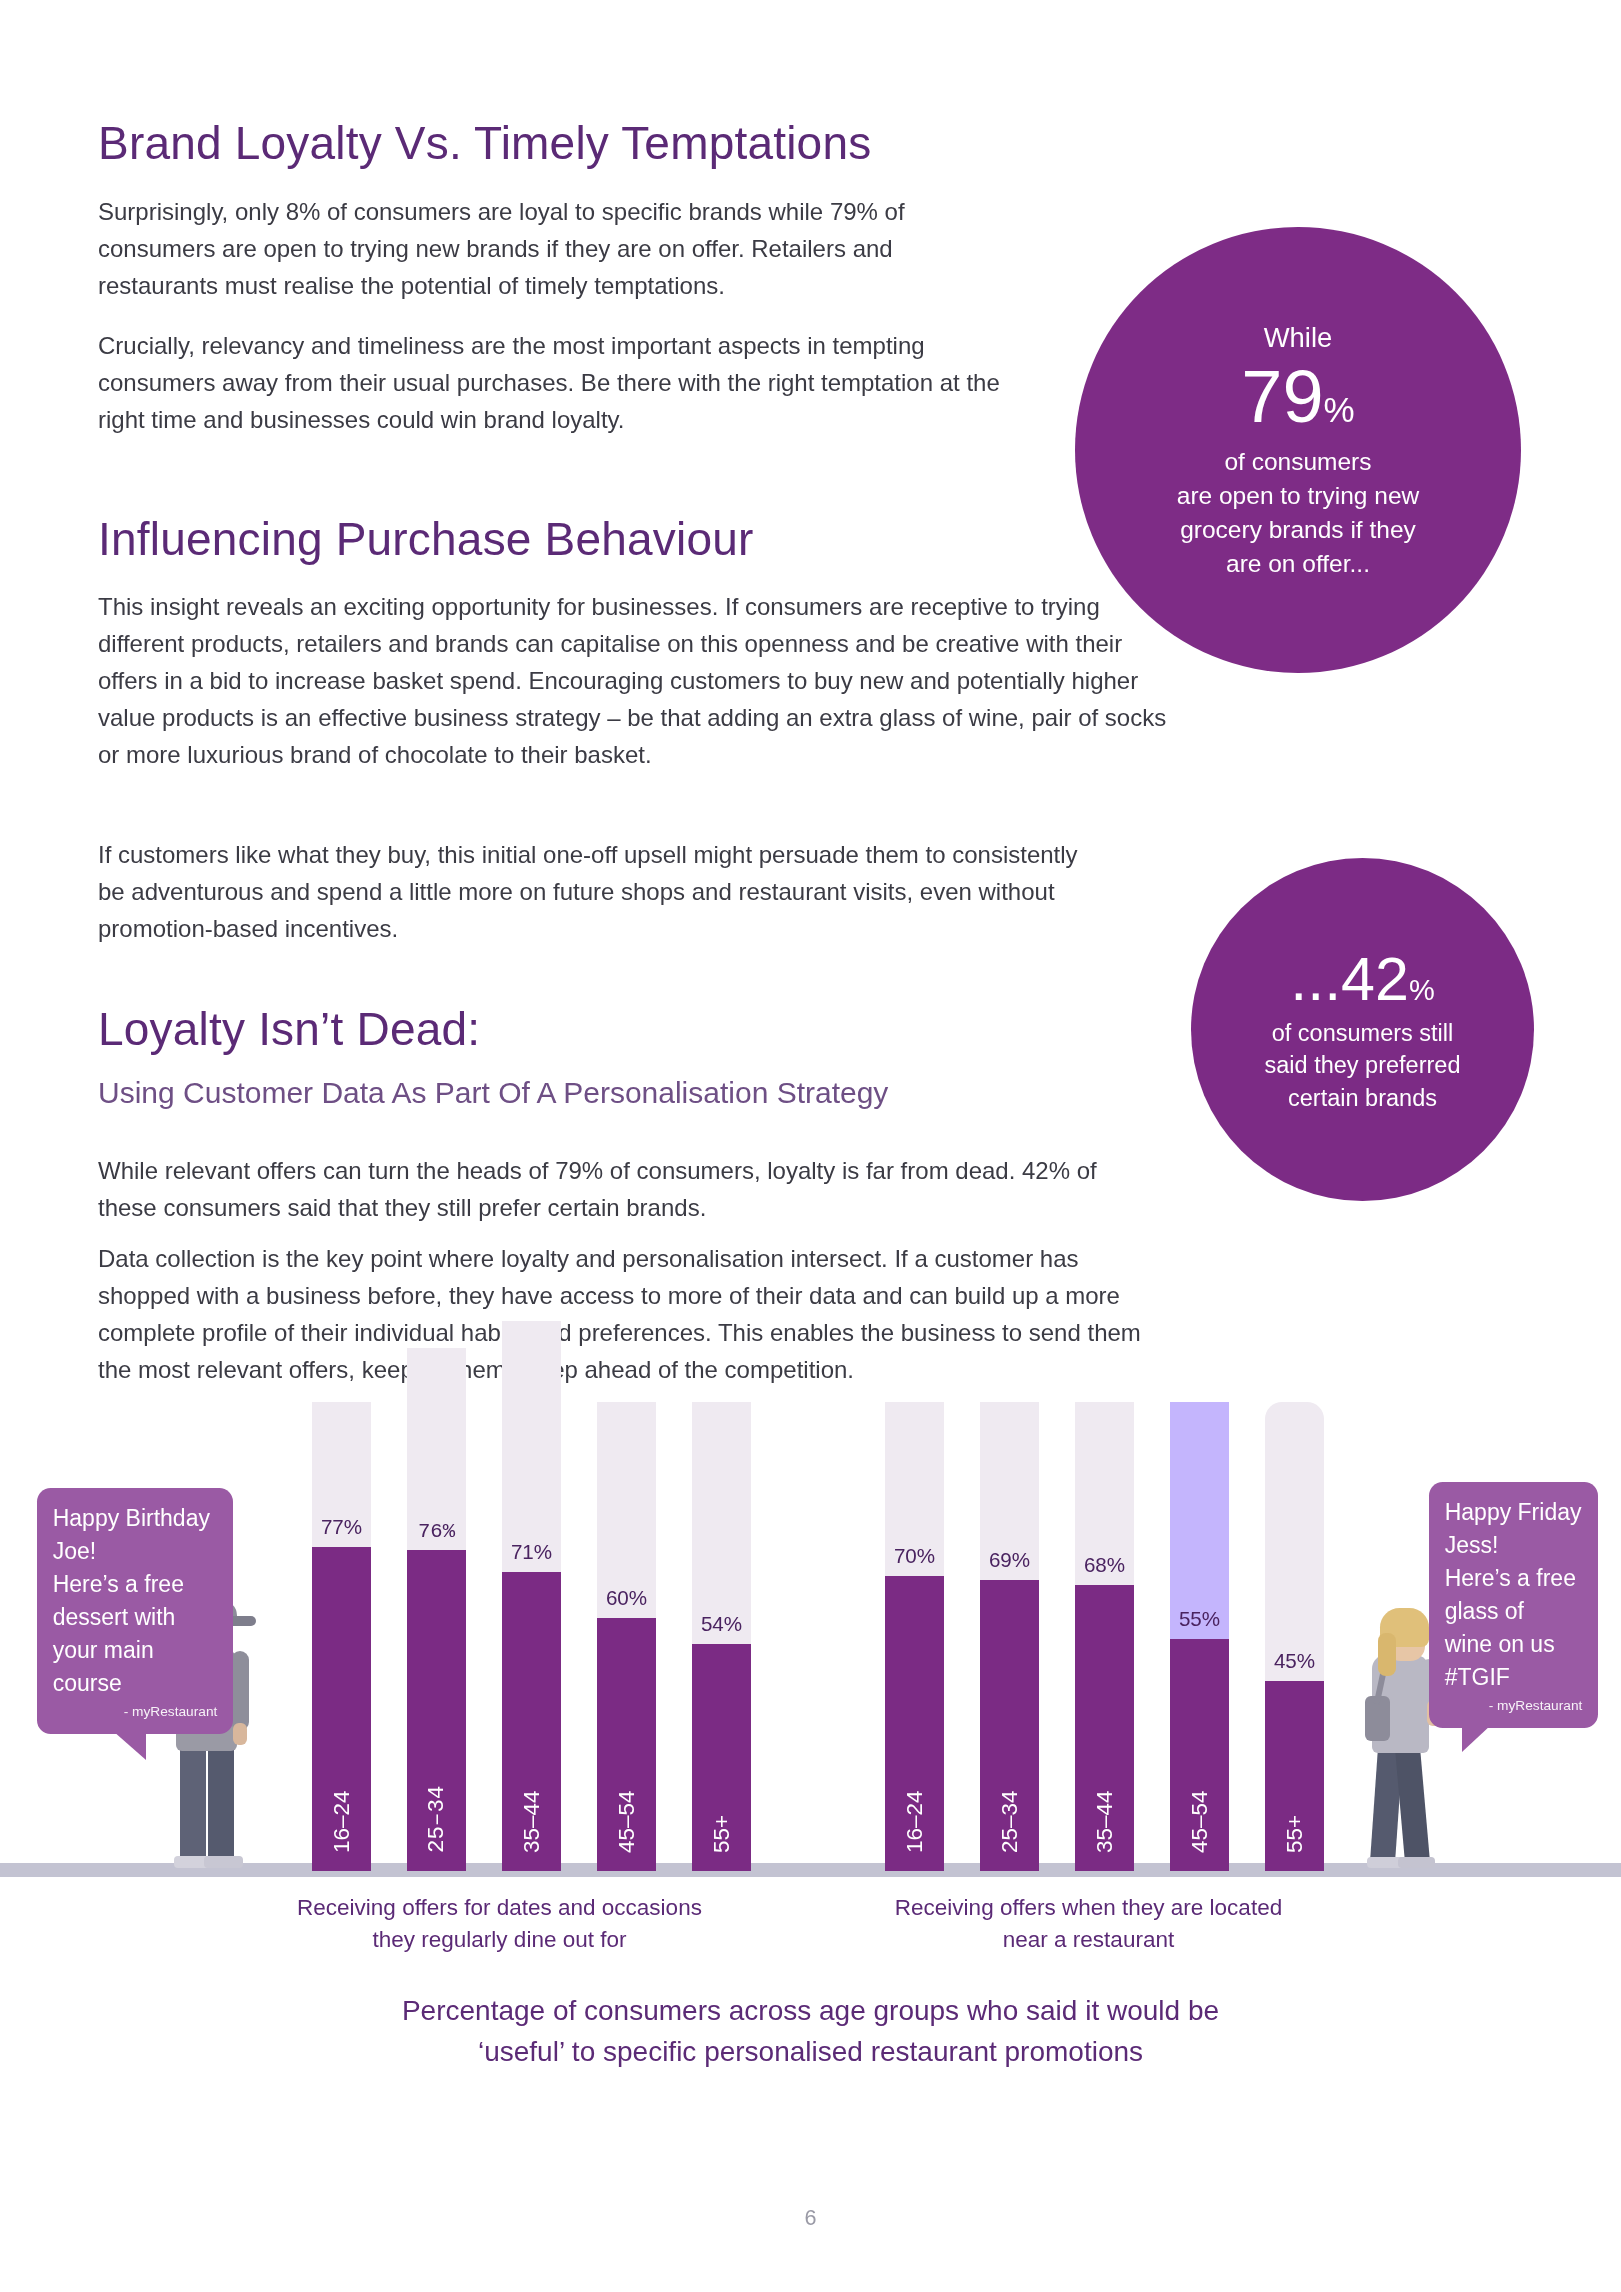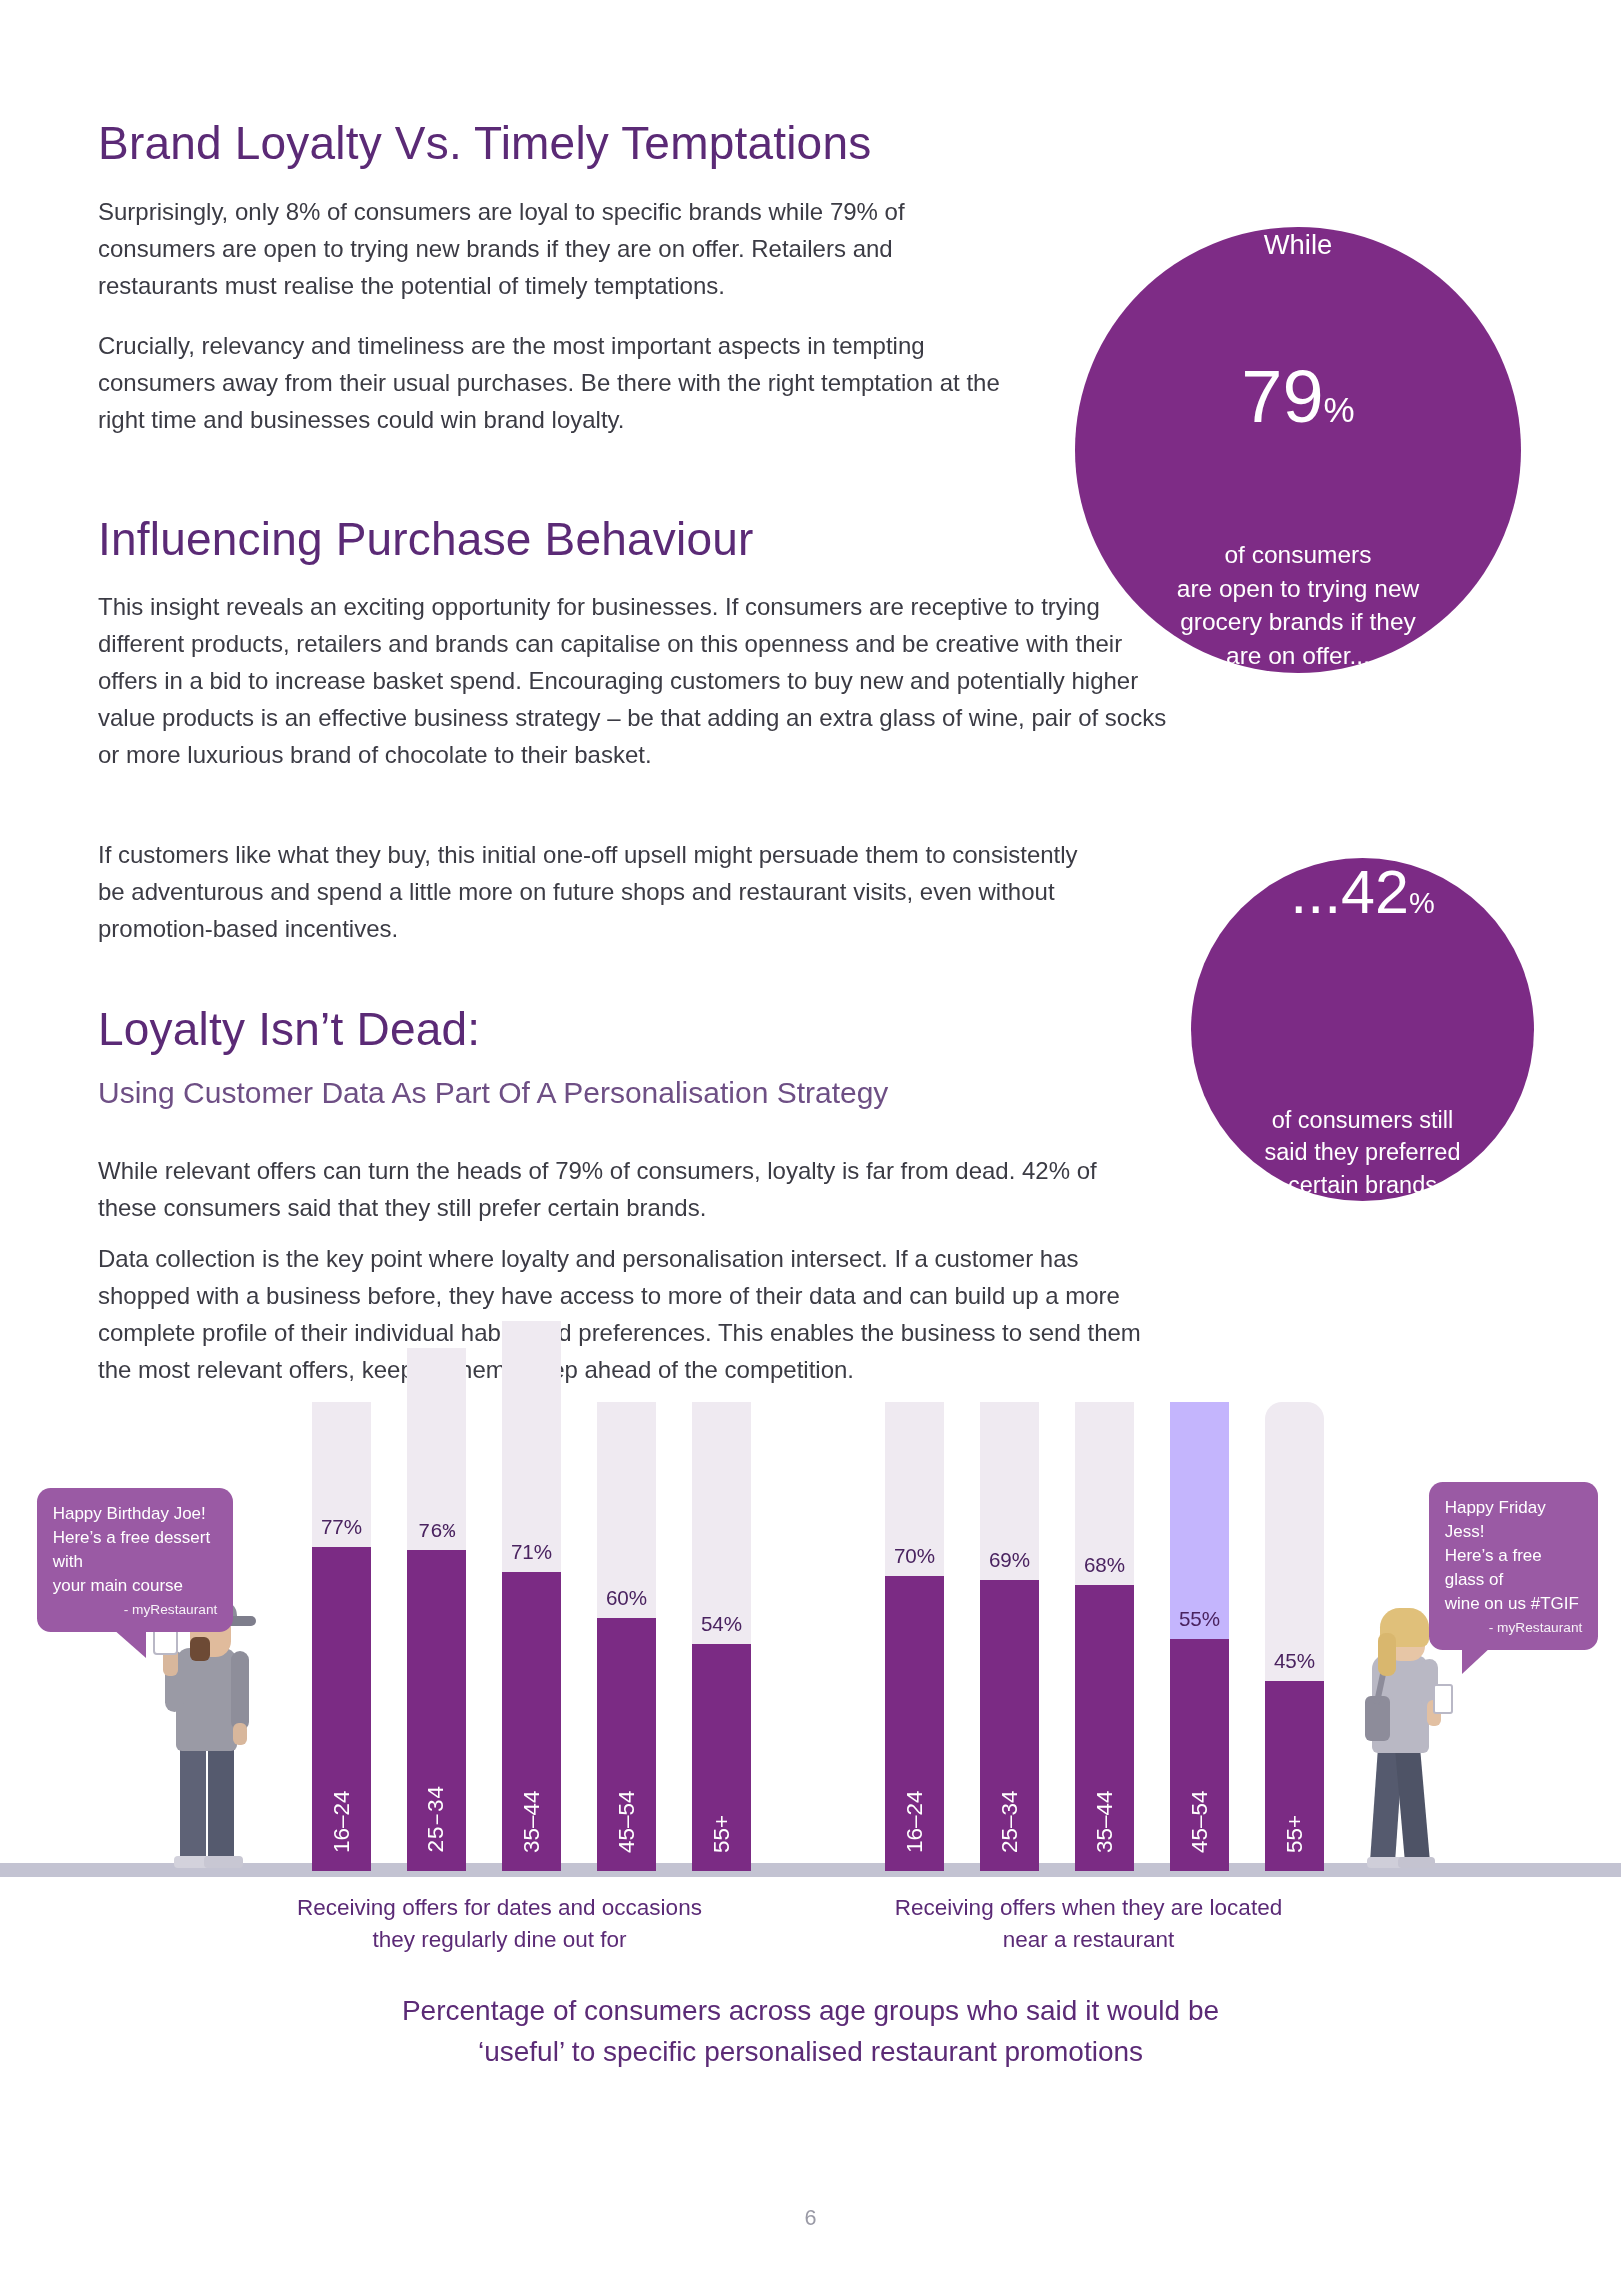--- a/index.html
+++ b/index.html
@@ -23,21 +23,21 @@
   }
   p.body-copy{
     position:absolute;margin:0;
     font-size:24px;line-height:37px;color:#3b3b44;font-weight:400;
   }
 
   
   .stat-circle{
     position:absolute;border-radius:50%;
     background:#7c2b85;color:#ffffff;
-    display:flex;flex-direction:column;align-items:center;justify-content:space-between;
+    display:flex;flex-direction:column;align-items:center;justify-content:center;
     text-align:center;line-height:1.32;
   }
   .stat-circle.c1{background:#7e2c86;}
   .stat-circle.c2{background:#7c2b85;}
   .stat-pre{font-size:27.4px;}
   .stat-big{font-size:74px;line-height:1.05;margin:2px 0 9.8px;font-weight:300;}
   .stat-big .pct{font-size:35px;vertical-align:baseline;}
   .stat-sub{font-size:24.5px;line-height:1.38;}
 
   
@@ -75,21 +75,21 @@
   .chart-title{
     position:absolute;left:0;width:1621px;text-align:center;
     font-size:28px;line-height:41px;color:#5b2a76;
   }
 
   
   .bubble{
     position:absolute;background:#9a5aa4;color:#fff;border-radius:13.7px;
     padding:13.7px 15.7px 15.7px;box-sizing:border-box;
   }
-  .bubble .line{font-size:17px;line-height:24px;}
+  .bubble .line{font-size:23px;line-height:33px;}
   .bubble .sig{font-size:13.7px;text-align:right;margin-top:3.9px;opacity:.92;}
   .bubble .tail{
     position:absolute;width:0;height:0;border-style:solid;
   }
   .bubble-left .tail{
     bottom:-25.5px;left:76px;
     border-width:29px 0 0 33px;border-color:#9a5aa4 transparent transparent transparent;
   }
   .bubble-right .tail{
     bottom:-23.5px;left:33px;

